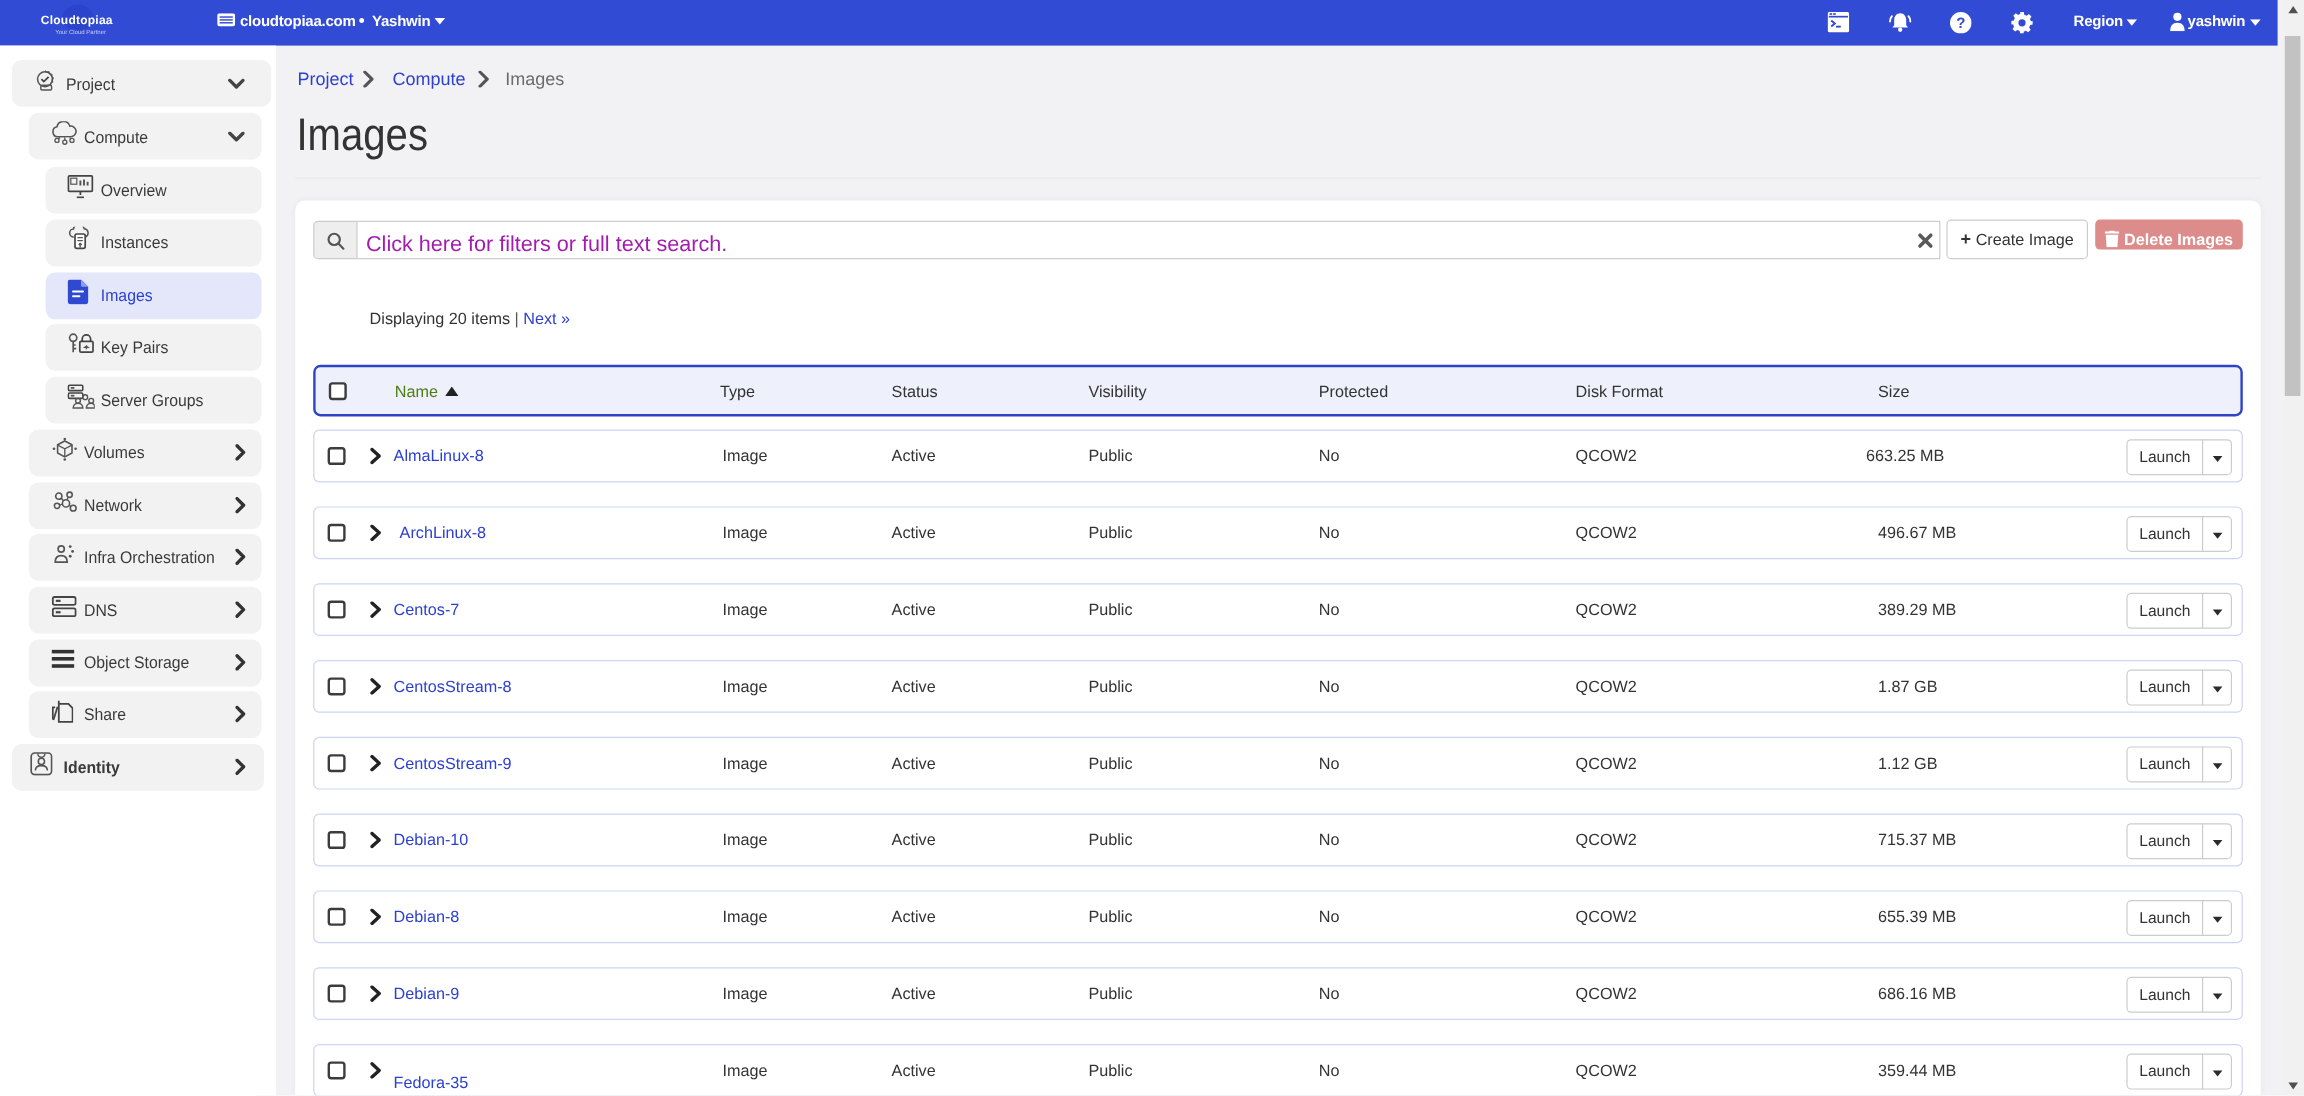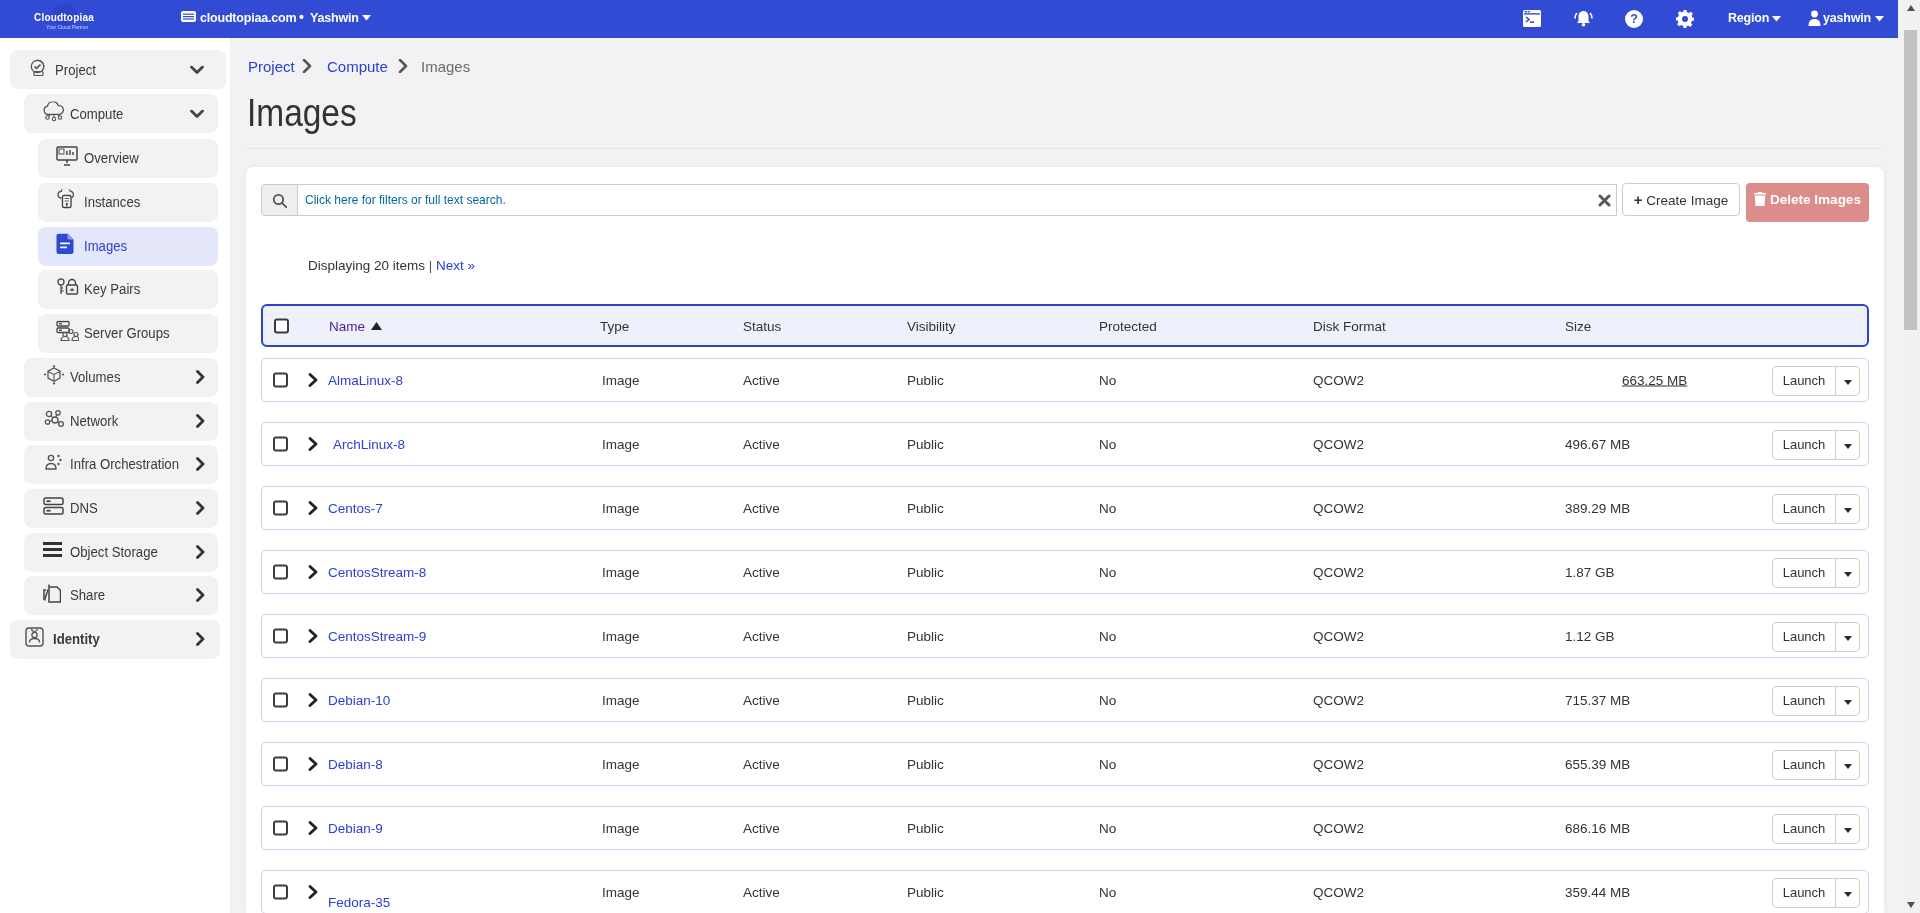--- a/index.html
+++ b/index.html
@@ -286,37 +286,37 @@
 
   <div id="panel">
 
     <div class="saddon">
       <svg style="position:absolute; left:10px; top:8.5px;" width="16" height="16" viewBox="0 0 16 16">
           <circle cx="6.5" cy="6.5" r="4.7" stroke="#555" stroke-width="1.8" fill="none"></circle>
           <line x1="10.2" y1="10.2" x2="14.2" y2="14.2" stroke="#555" stroke-width="1.8" stroke-linecap="round"></line>
         </svg>
     </div>
     <div class="sinput"></div>
-    <div class="abs" style="left:59px; top:25.5px; font-size:12px; color:#0369a1;">Click here for filters or full text search.</div>
+    <div class="abs" style="left:59px; top:25.5px; font-size:18px; color:#a21caf;">Click here for filters or full text search.</div>
     <svg class="abs" style="left:1352px; top:27px;" width="13" height="13" viewBox="0 0 13 13">
         <path d="M2 2 L11 11 M11 2 L2 11" stroke="#5a5a5a" stroke-width="3" stroke-linecap="round"></path>
       </svg>
 
     <div class="btn btn-default" style="left:1376px; top:16px; width:118px; height:33px; line-height:31px;"><b style="font-size:15px;">+</b> Create Image</div>
-    <div class="btn btn-danger" style="left:1500px; top:16px; width:123px; height:39px; line-height:33px;">
+    <div class="btn btn-danger" style="left:1500px; top:16px; width:123px; height:25px; line-height:33px;">
       <svg style="position:relative; top:2px; margin-right:4px;" width="12" height="14" viewBox="0 0 12 14">
           <path fill="#fff" d="M4 0 h4 l0.5 1 H12 v1.6 H0 V1 h3.5 Z M0.8 3.6 h10.4 l-0.7 10.4 H1.5 Z"></path>
         </svg>Delete Images
     </div>
 
     <div class="abs" style="left:22px; top:91px; font-size:13.5px; color:#333;margin-left:40px;">Displaying 20 items <span style="color:#555;">|</span> <span class="namelink">Next »</span></div>
 
     <div class="thead">
       <div class="cbox" style="left:11px;"></div>
-      <div class="cell" style="left:66px; color:#4c1d95;">Name</div>
+      <div class="cell" style="left:66px; color:#4d7c0f;">Name</div>
       <svg class="abs" style="left:108px; top:16px;" width="11" height="8" viewBox="0 0 11 8">
           <path d="M5.5 0 L11 8 L0 8 Z" fill="#222"></path>
         </svg>
       <div class="cell" style="left:337px;">Type</div>
       <div class="cell" style="left:480px;">Status</div>
       <div class="cell" style="left:644px;">Visibility</div>
       <div class="cell" style="left:836px;">Protected</div>
       <div class="cell" style="left:1050px;">Disk Format</div>
       <div class="cell" style="left:1302px;">Size</div>
     </div>
@@ -326,21 +326,21 @@
     <div class="cbox" style="left:11px;"></div>
     <svg class="rchev" style="left:46px;" width="10" height="14" viewBox="0 0 10 14">
             <path d="M2 1.5 L8 7 L2 12.5" stroke="#222" stroke-width="2.8" fill="none" stroke-linecap="round" stroke-linejoin="round"></path>
           </svg>
     <div class="cell namelink" style="left:66px;">AlmaLinux-8</div>
     <div class="cell" style="left:340px;">Image</div>
     <div class="cell" style="left:481px;">Active</div>
     <div class="cell" style="left:645px;">Public</div>
     <div class="cell" style="left:837px;">No</div>
     <div class="cell" style="left:1051px;">QCOW2</div>
-    <div class="cell" style="left:1360px;text-decoration:underline;">663.25 MB</div>
+    <div class="cell" style="left:1293px;">663.25 MB</div>
     <div class="launch">
             <div class="main">Launch</div>
             <div class="dd"></div>
           </div>
   </div>
         <div class="trow" style="top:255px;">
     <div class="cbox" style="left:11px;"></div>
     <svg class="rchev" style="left:46px;" width="10" height="14" viewBox="0 0 10 14">
             <path d="M2 1.5 L8 7 L2 12.5" stroke="#222" stroke-width="2.8" fill="none" stroke-linecap="round" stroke-linejoin="round"></path>
           </svg>

